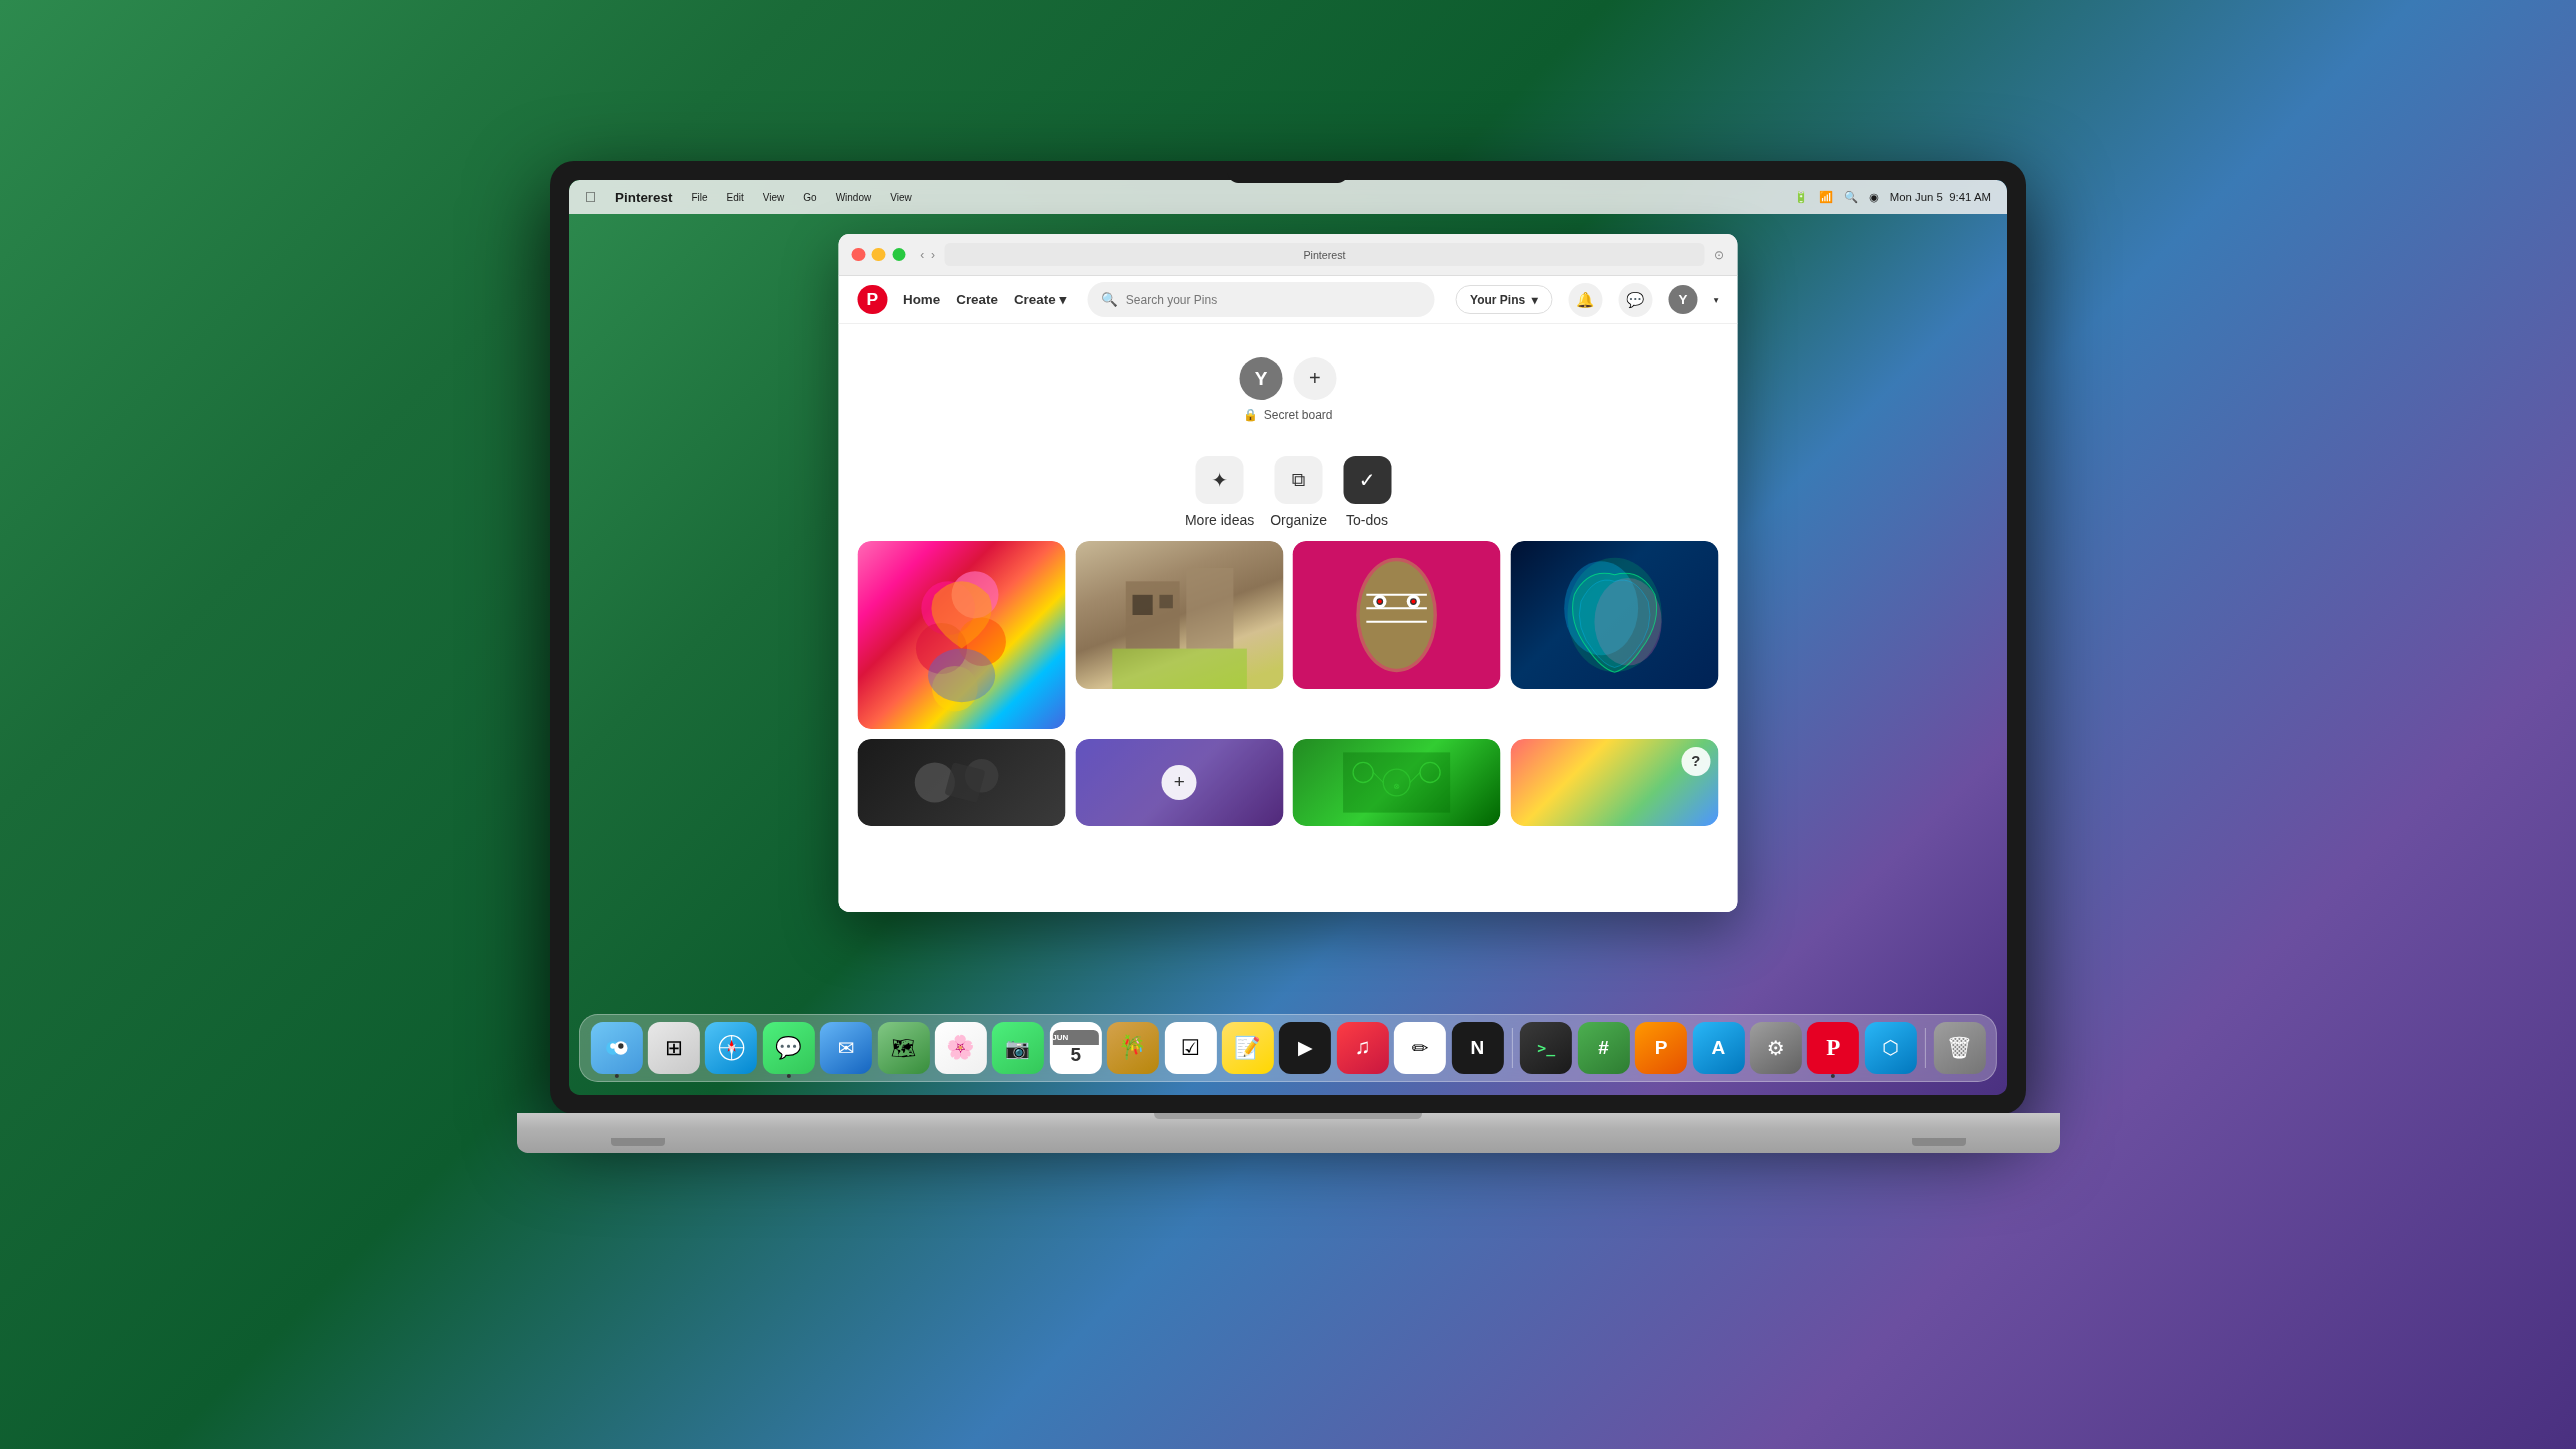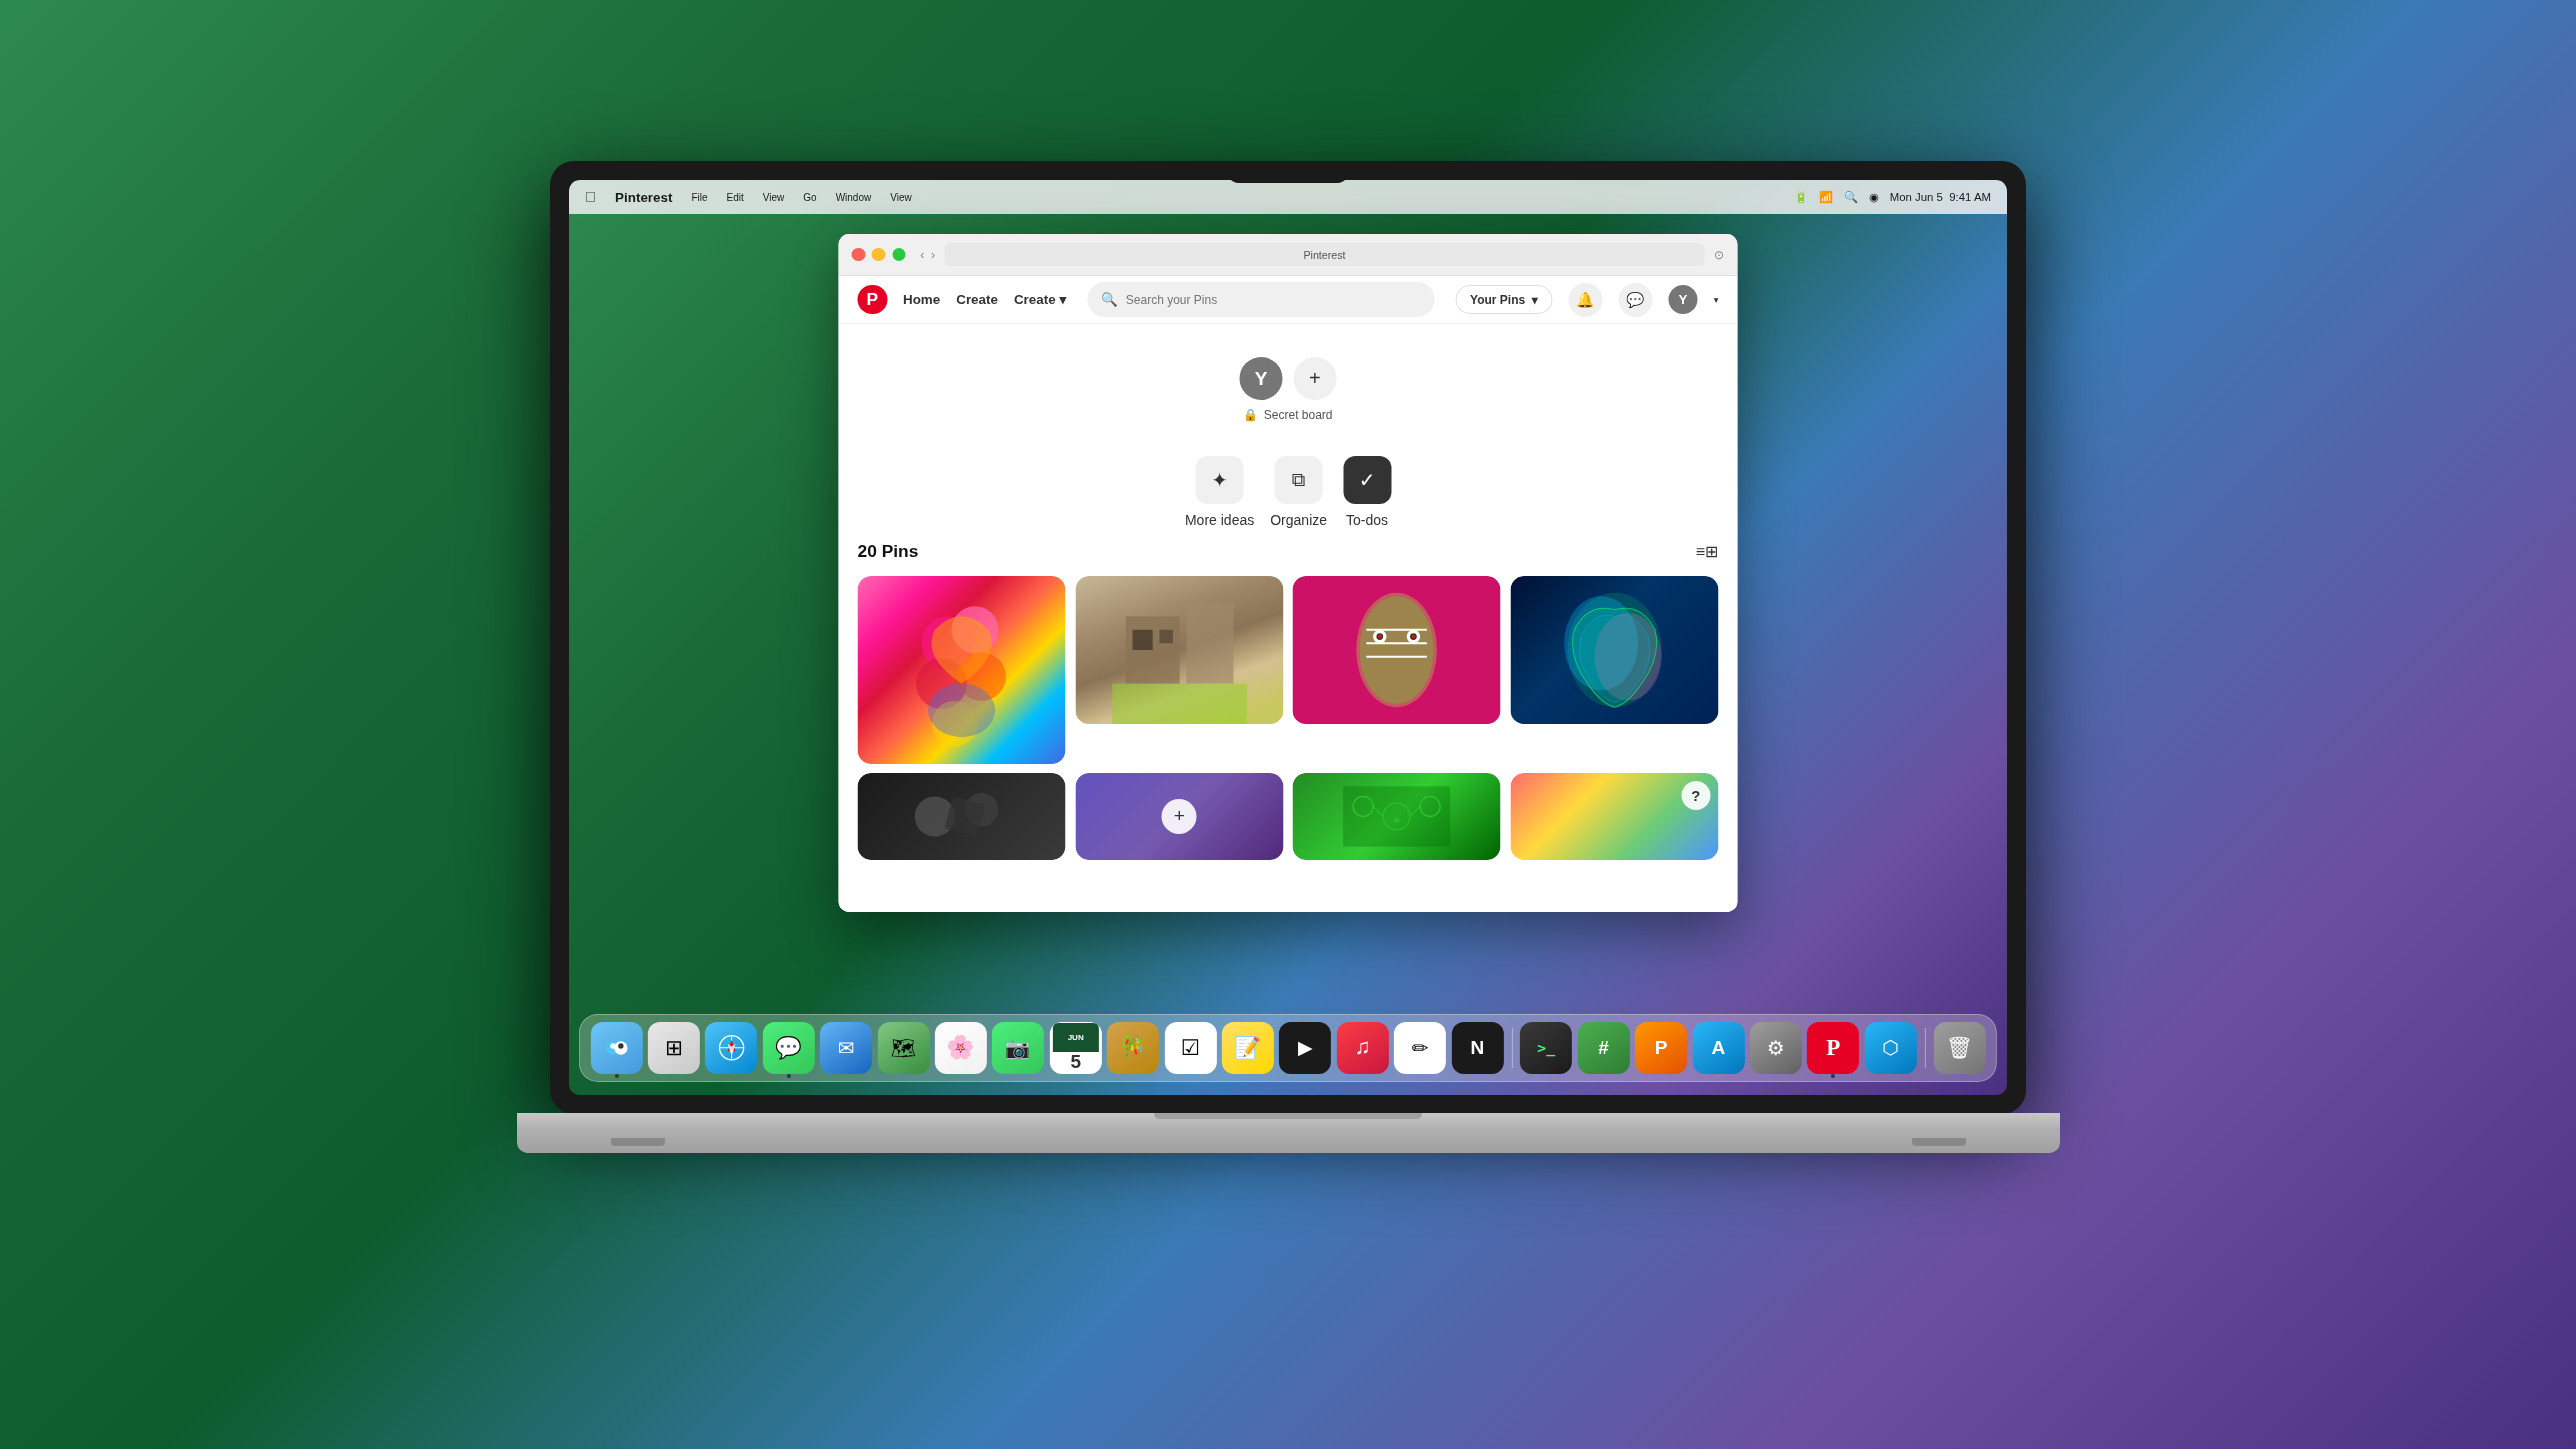--- a/index.html
+++ b/index.html
@@ -696,24 +696,20 @@
               <span class="action-btn-label">Organize</span>
             </div>
             <div class="action-btn">
               <div class="action-btn-circle" style="background:#333;">
                 <span style="font-size:20px; color:#fff;">✓</span>
               </div>
               <span class="action-btn-label">To-dos</span>
             </div>
           </div>
 
-          <div class="pins-header">
-            <span class="pins-count">20 Pins</span>
-            <span class="filter-icon">≡⊞</span>
-          </div>
 
           <div class="pins-grid">
 
             <div class="pin-card">
               <div class="pin-card-img pin-colorful-flowers" style="height:188px; background: linear-gradient(135deg, #ff69b4 0%, #ff1493 20%, #dc143c 35%, #ff6347 50%, #ffd700 65%, #00bfff 80%, #4169e1 100%); border-radius:13.4px;">
 
                 <svg width="100%" height="100%" viewBox="0 0 200 280" style="position:absolute; inset:0;">
                   <circle cx="80" cy="100" r="40" fill="rgba(255,20,147,0.6)"></circle>
                   <circle cx="120" cy="80" r="35" fill="rgba(255,105,180,0.7)"></circle>
                   <circle cx="70" cy="160" r="38" fill="rgba(220,20,60,0.6)"></circle>
@@ -862,21 +858,21 @@
 
         <div class="dock-icon di-photos" style="background:linear-gradient(145deg,#fff,#f0f0f0);">
           <span style="font-size:23px;">🌸</span>
         </div>
 
         <div class="dock-icon di-facetime" style="background:linear-gradient(145deg,#4cef7c,#34c759);">
           <span style="font-size:20px;">📷</span>
         </div>
 
         <div class="dock-icon di-calendar" style="background:white; display:flex; flex-direction:column; align-items:center; justify-content:center; padding:2.7px; border-radius:12px;">
-          <div style="background:#14532d; color:white; font-size:8px; font-weight:700; width:100%; text-align:center; border-radius:5.4px 5.4px 0 0; padding:10px 0;">JUN</div>
+          <div style="background:#737373; color:white; font-size:8px; font-weight:700; width:100%; text-align:left; border-radius:5.4px 5.4px 0 0; padding:3px 0;">JUN</div>
           <div style="font-size:19px; font-weight:700; color:#333; line-height:1.1;">5</div>
         </div>
 
         <div class="dock-icon" style="background:linear-gradient(145deg,#d4a24c,#b8860b); border-radius:12px;">
           <span style="font-size:23px;">🎋</span>
         </div>
 
         <div class="dock-icon" style="background:white; border-radius:12px;">
           <span style="font-size:21.5px;">☑</span>
         </div>

